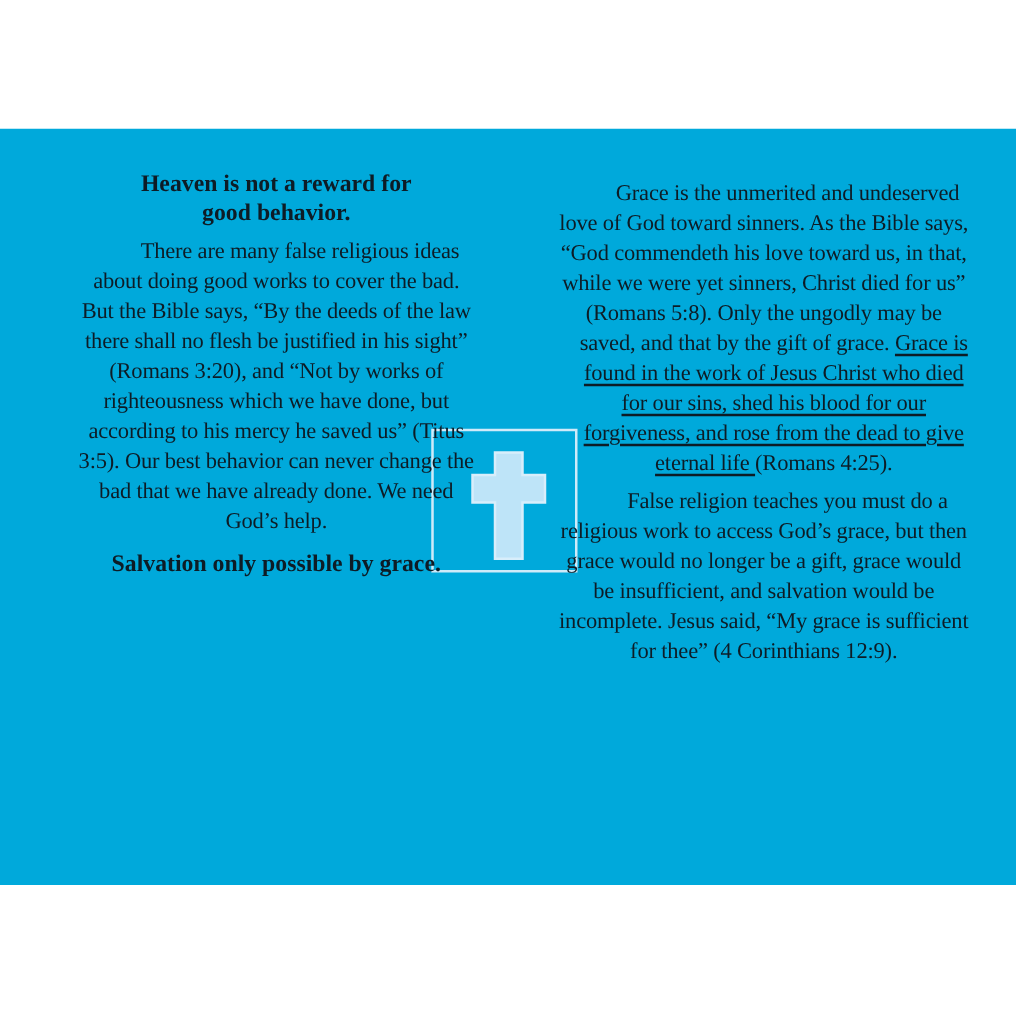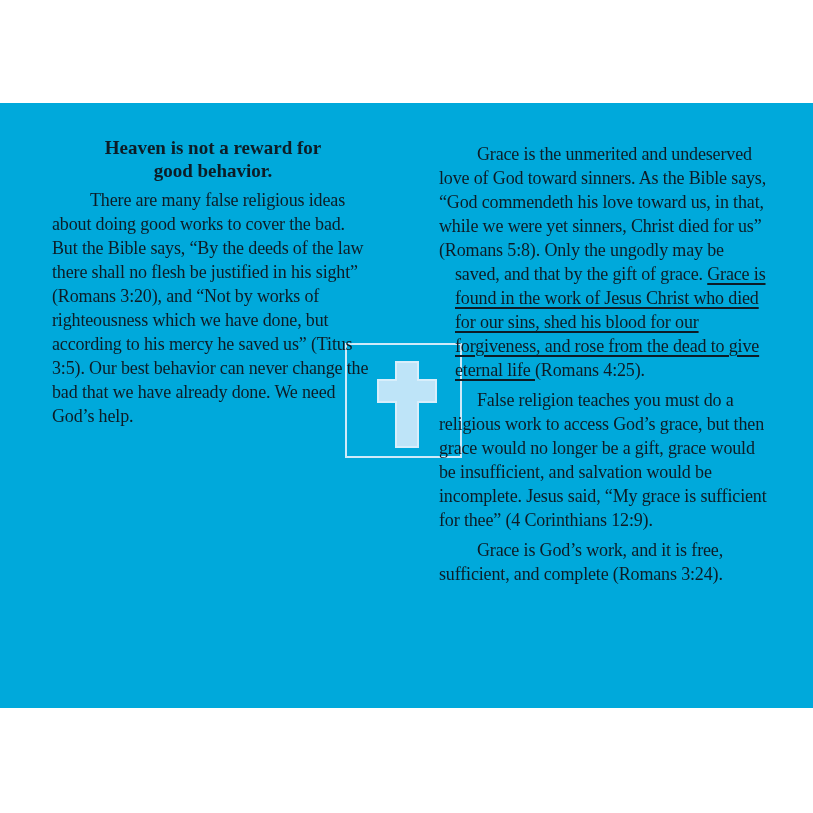--- a/index.html
+++ b/index.html
@@ -26,39 +26,39 @@
   }
   .cross-box{
     position:absolute;left:345px;top:343px;
     width:117px;height:115px;
     box-sizing:border-box;
     border:2px solid var(--box-border);
     z-index:1;
   }
   .cross-box svg{display:block;width:100%;height:100%;}
   .columns{
-    position:absolute;left:48px;top:136px;
+    position:absolute;left:56px;top:136px;
     width:723px;
     display:flex;
     gap:57px;
     z-index:2;
   }
   .col{font-size:18px;line-height:24px;letter-spacing:-0.15px;}
   .col-left{width:330px;flex:0 0 330px;}
   .col-right{width:336px;flex:0 0 336px;}
   .heading{
     font-size:19px;line-height:23px;
     font-weight:bold;
     text-align:center;
     margin:12px 0 6px;
     letter-spacing:0;
   }
   .col > .heading:first-child{margin-top:0;}
   .heading.narrow{max-width:245px;margin-left:auto;margin-right:auto;}
-  .para{margin:6px 4px 0;text-indent:38px;text-align:left;}
+  .para{margin:6px 4px 0;text-indent:38px;text-align:center;}
   .para span{text-indent:0;}
   .u{text-decoration:underline;text-underline-offset:3px;text-decoration-thickness:1.5px;}
   .cross-spacer{float:left;width:16px;height:118px;}
 </style>
 </head>
 <body>
 
 <div class="page">
   <div class="panel"></div>
 
@@ -67,23 +67,23 @@
       <path d="M49 17 h22 v18 h18 v22 h-18 v45 h-22 v-45 h-18 v-22 h18 z" fill="#bee4f8" stroke="#d8eefb" stroke-width="2"></path>
     </svg>
   </div>
 
   <div class="columns">
 
     <div class="col col-left">
       <h2 class="heading narrow">Heaven is not a reward for good behavior.</h2>
       <p class="para"><span>There are many false religious ideas about doing good works to cover the bad. But the Bible says, “By the deeds of the law there shall no flesh be justified in his sight” (Romans 3:20), and “Not by works of righteousness which we have done, but according to his mercy he saved us” (Titus 3:5). Our best behavior can never change the bad that we have already done. We need God’s help.</span></p>
 
+      <h2 class="heading">Salvation only possible by grace.</h2>
     </div>
 
     <div class="col col-right">
       <p class="para"><span>Grace is the unmerited and unde­served love of God toward sinners. As the Bible says, “God commendeth his love toward us, in that, while we were yet sin­ners, Christ died for us” (Romans 5:8). Only the ungodly may be saved, and that </span><span class="cross-spacer"></span><span>by the gift of grace. </span><span class="u">Grace is found in the work of Jesus Christ who died for our sins, shed his blood for our forgiveness, and rose from the dead to give eternal life </span><span>(Romans 4:25).</span></p>
 
       <p class="para"><span>False religion teaches you must do a religious work to access God’s grace, but then grace would no longer be a gift, grace would be insufficient, and salvation would be incomplete. Jesus said, “My grace is suf­ficient for thee” (4 Corinthians 12:9).</span></p>
-      <p class="para"><span>Grace is God’s work, and it is free, sufficient, and complete (Romans 3:24).</span></p>
     </div>
 
   </div>
 </div>
 
 </body></html>

